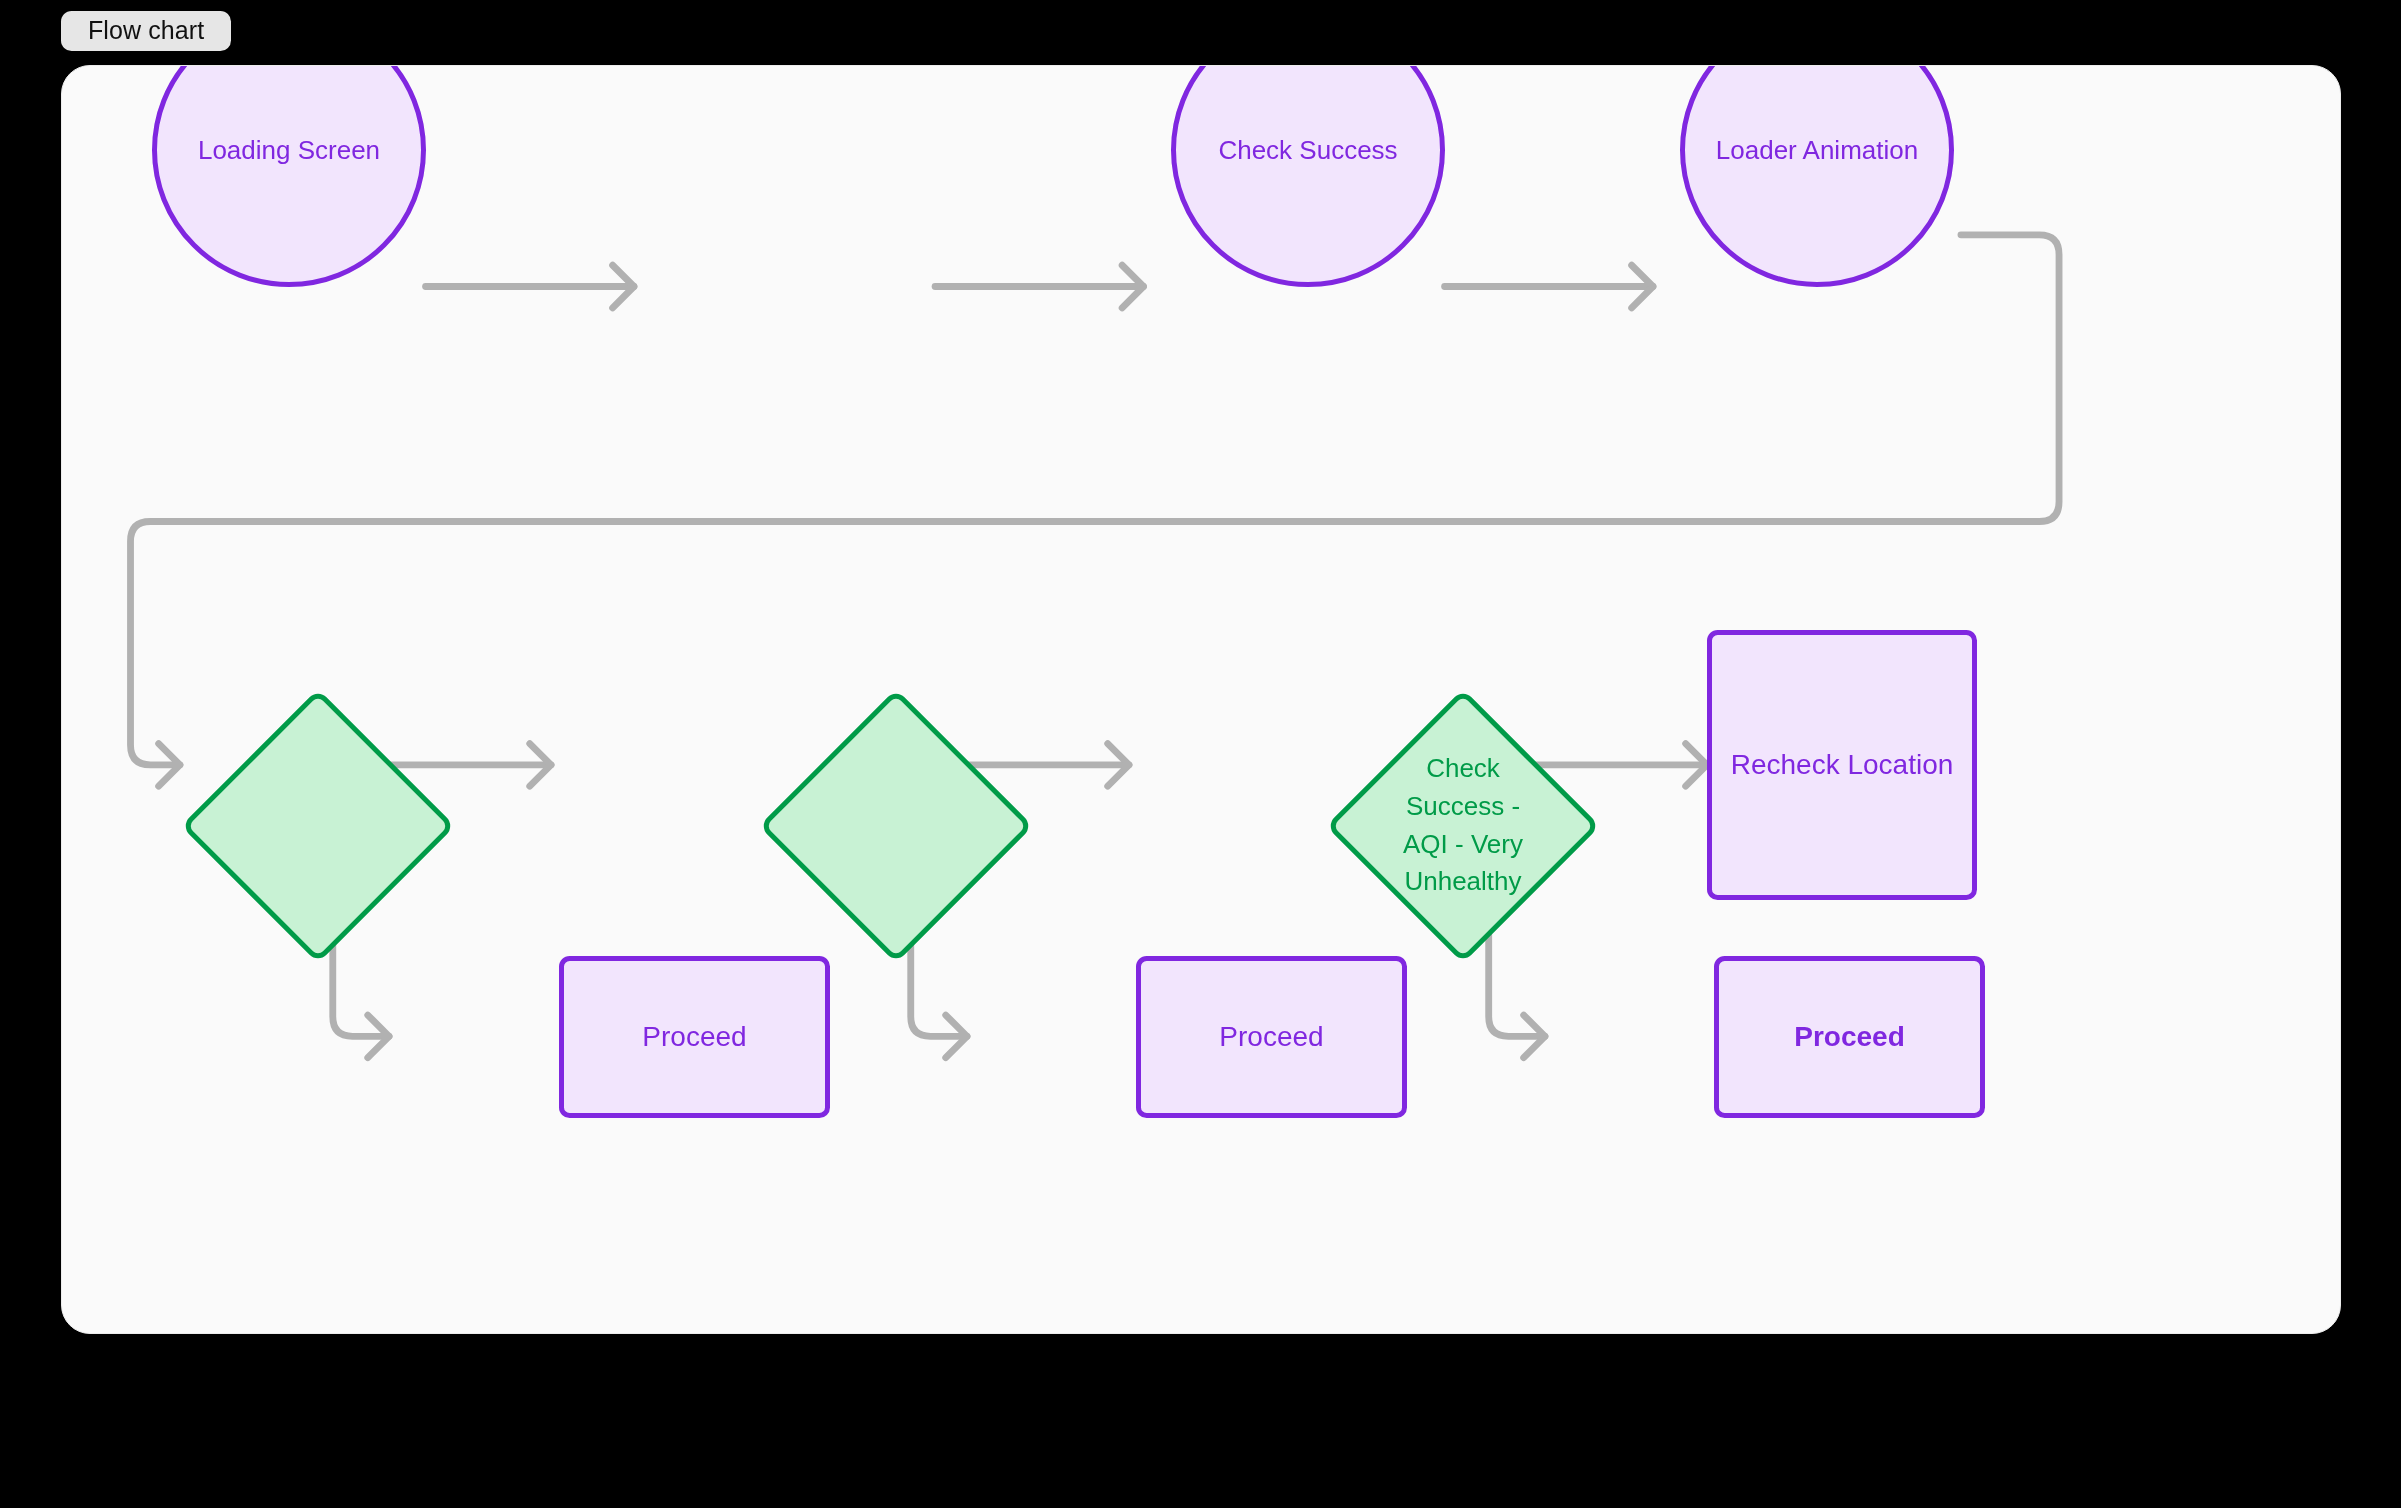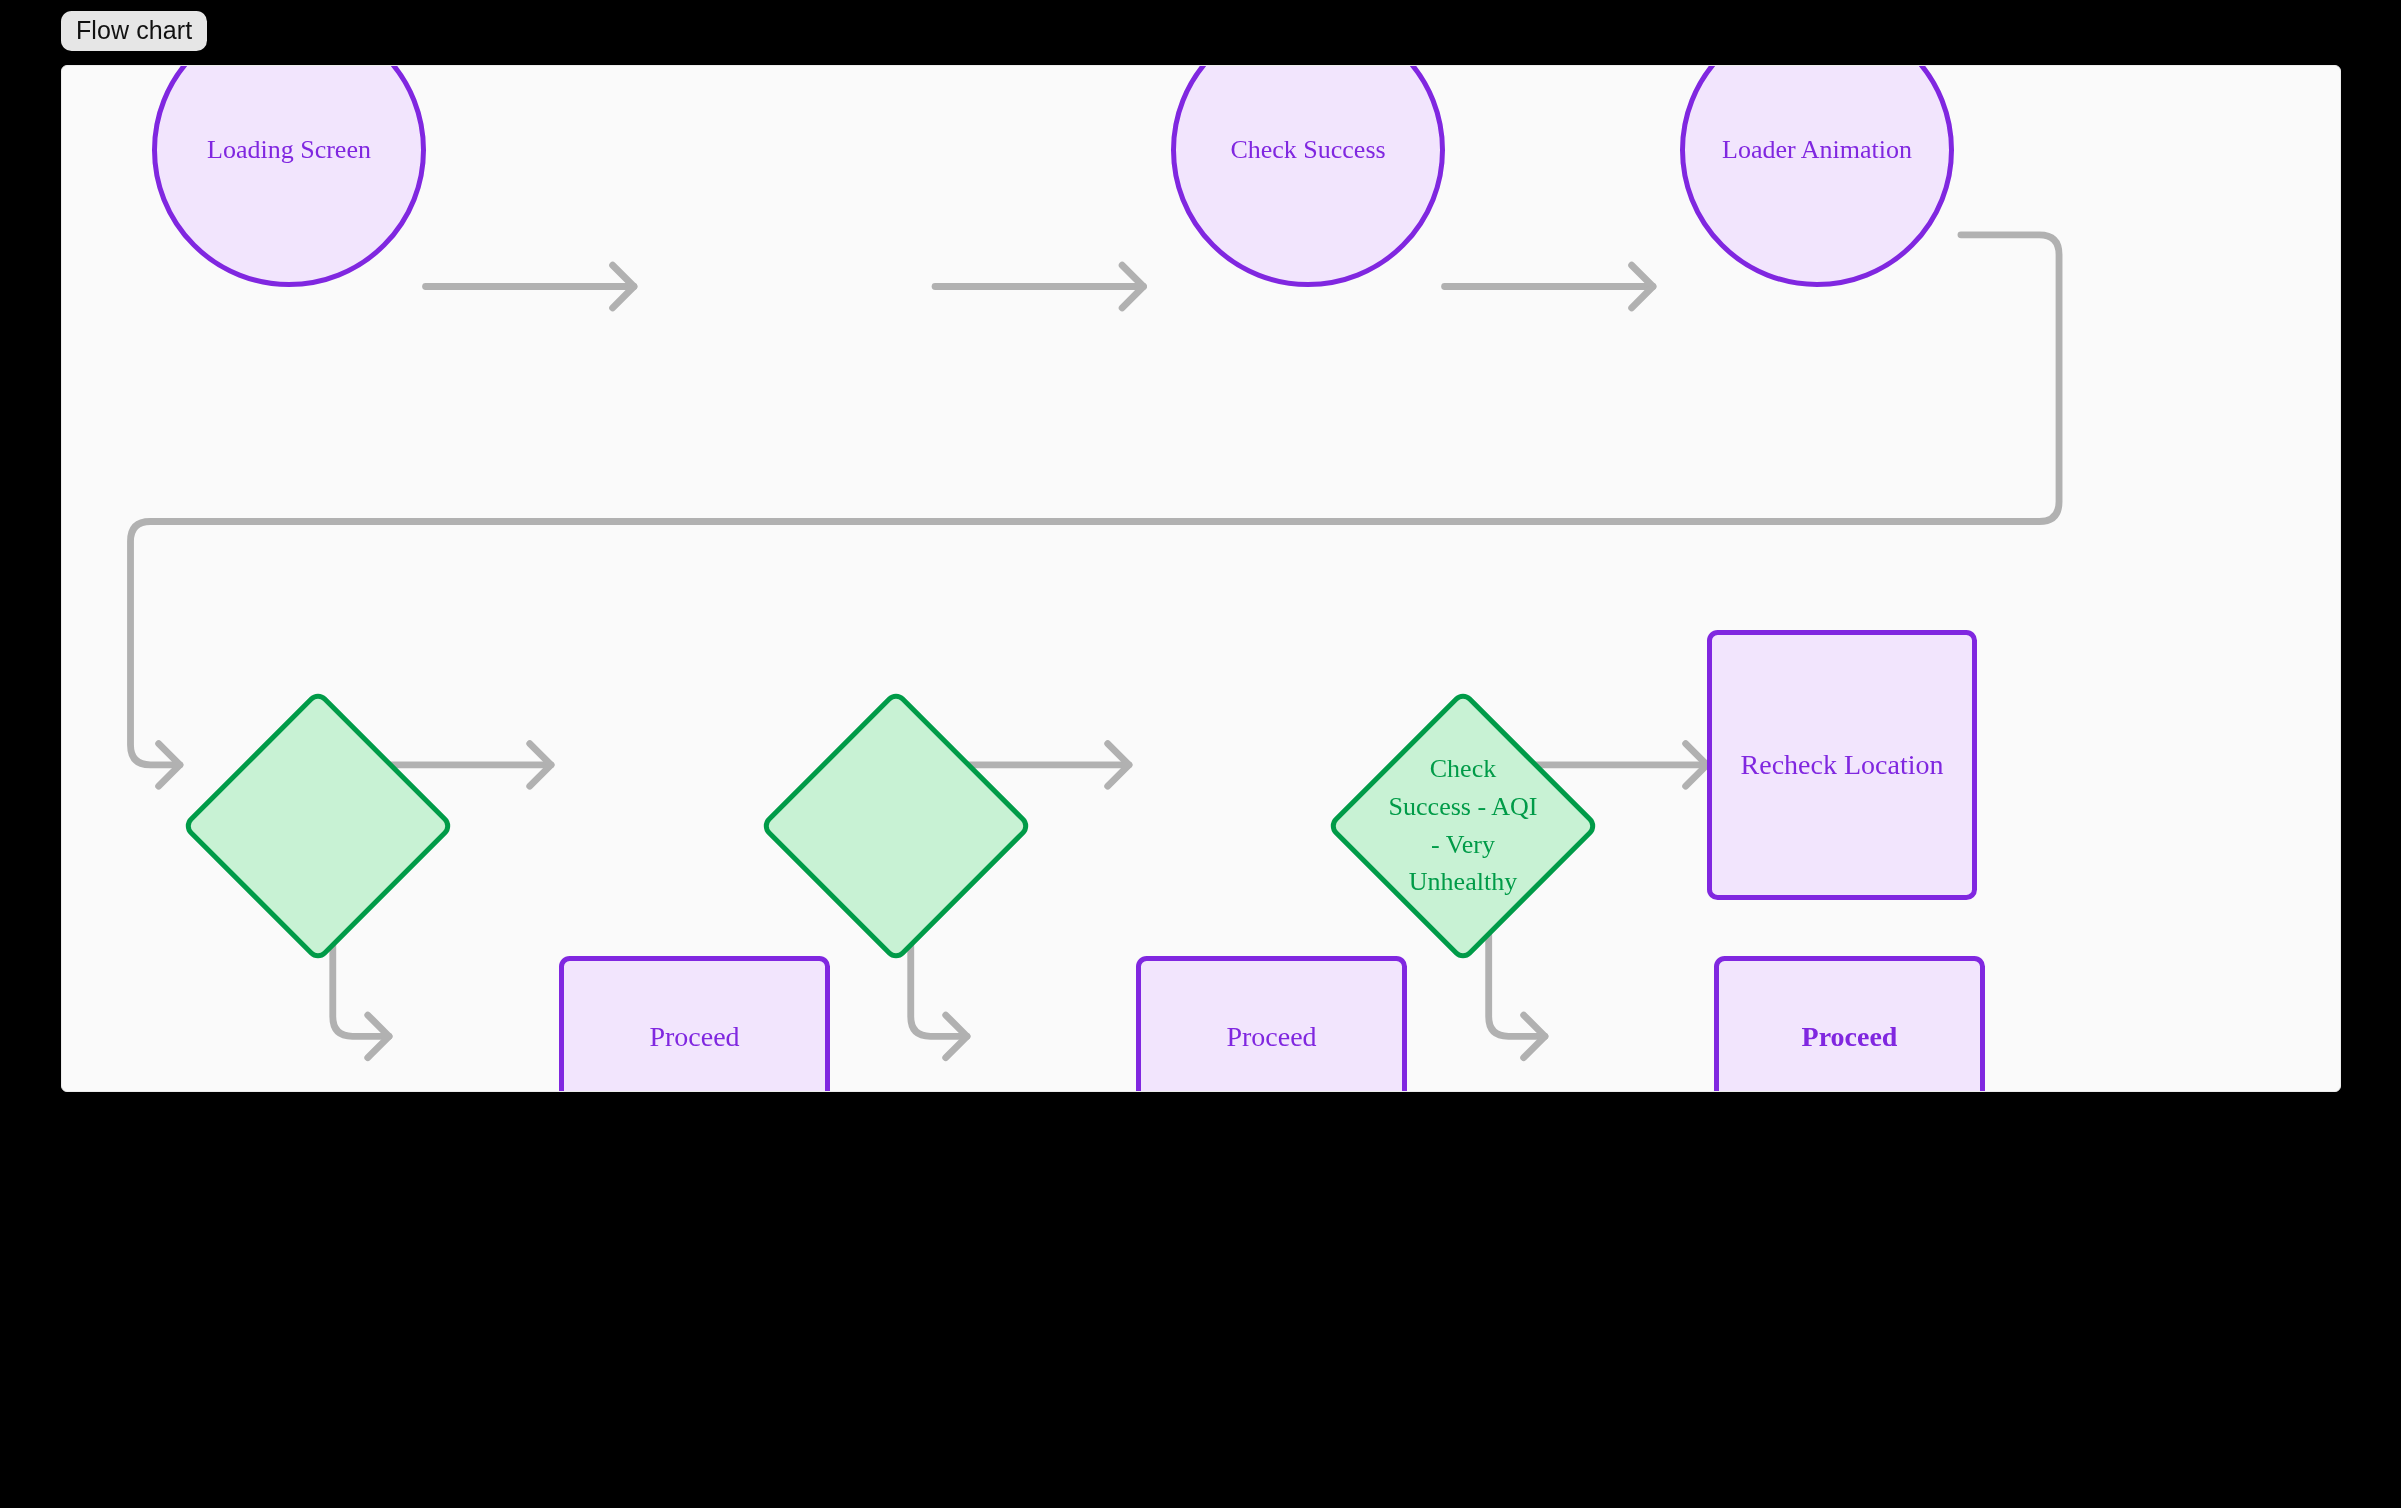--- a/index.html
+++ b/index.html
@@ -22,44 +22,43 @@
   }
 
   
   #chart-label {
     position: absolute;
     left: 61px;
     top: 10.6px;
     height: 40px;
     display: flex;
     align-items: center;
-    padding: 0 15px;
+    padding: 0 27px;
     background: #e6e6e6;
     border-radius: 10.6px;
     font-size: 25px;
     color: #111111;
     letter-spacing: 0.1px;
     box-shadow: 0 0.8px 1.5px rgba(0,0,0,0.18);
     white-space: nowrap;
     z-index: 40;
   }
 
   
   #canvas {
     position: absolute;
     left: 61px;
     top: 65px;
     width: 2280px;
-    height: 1027px;
+    height: 1269px;
     background: #fafafa;
     border: 0.8px solid #ececec;
-    border-radius: 6px;
+    border-radius: 29px;
     box-sizing: border-box;
     overflow: hidden;
-    font-family: Liberation Serif, serif;
   }
 
   
   #edges {
     position: absolute;
     left: 0;
     top: 0;
     width: 2280px;
     height: 1381px;
     z-index: 1;

